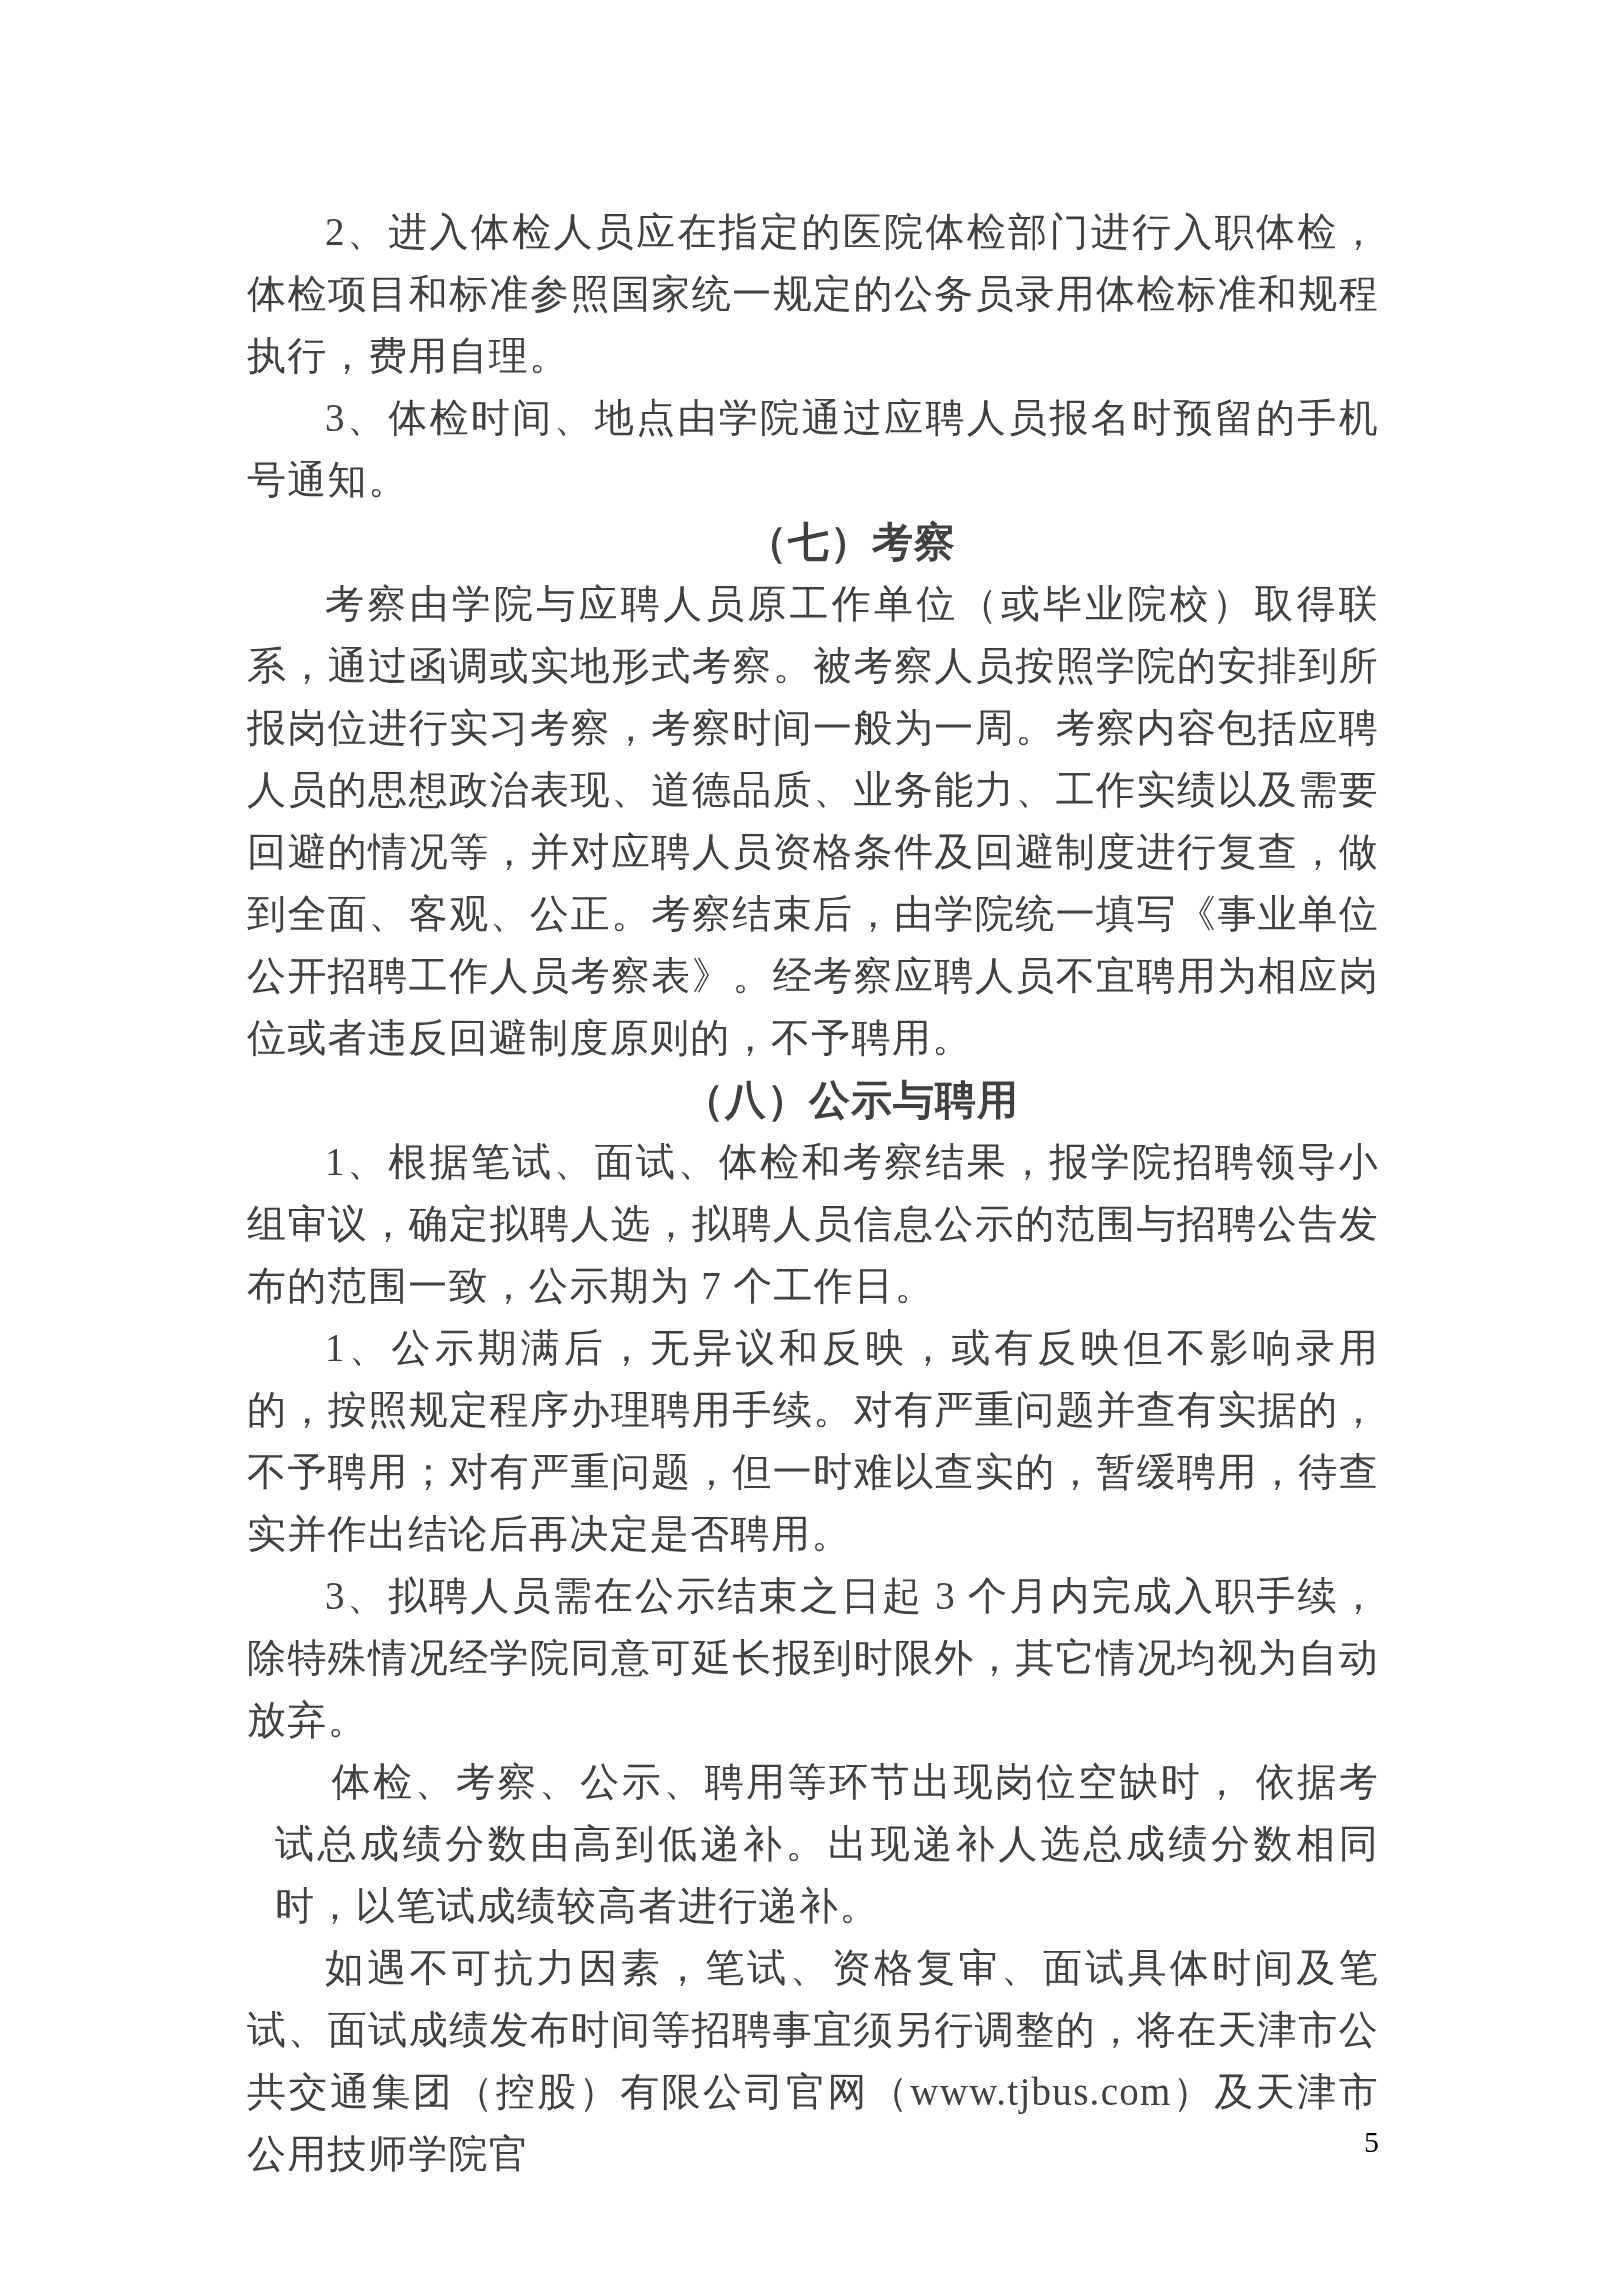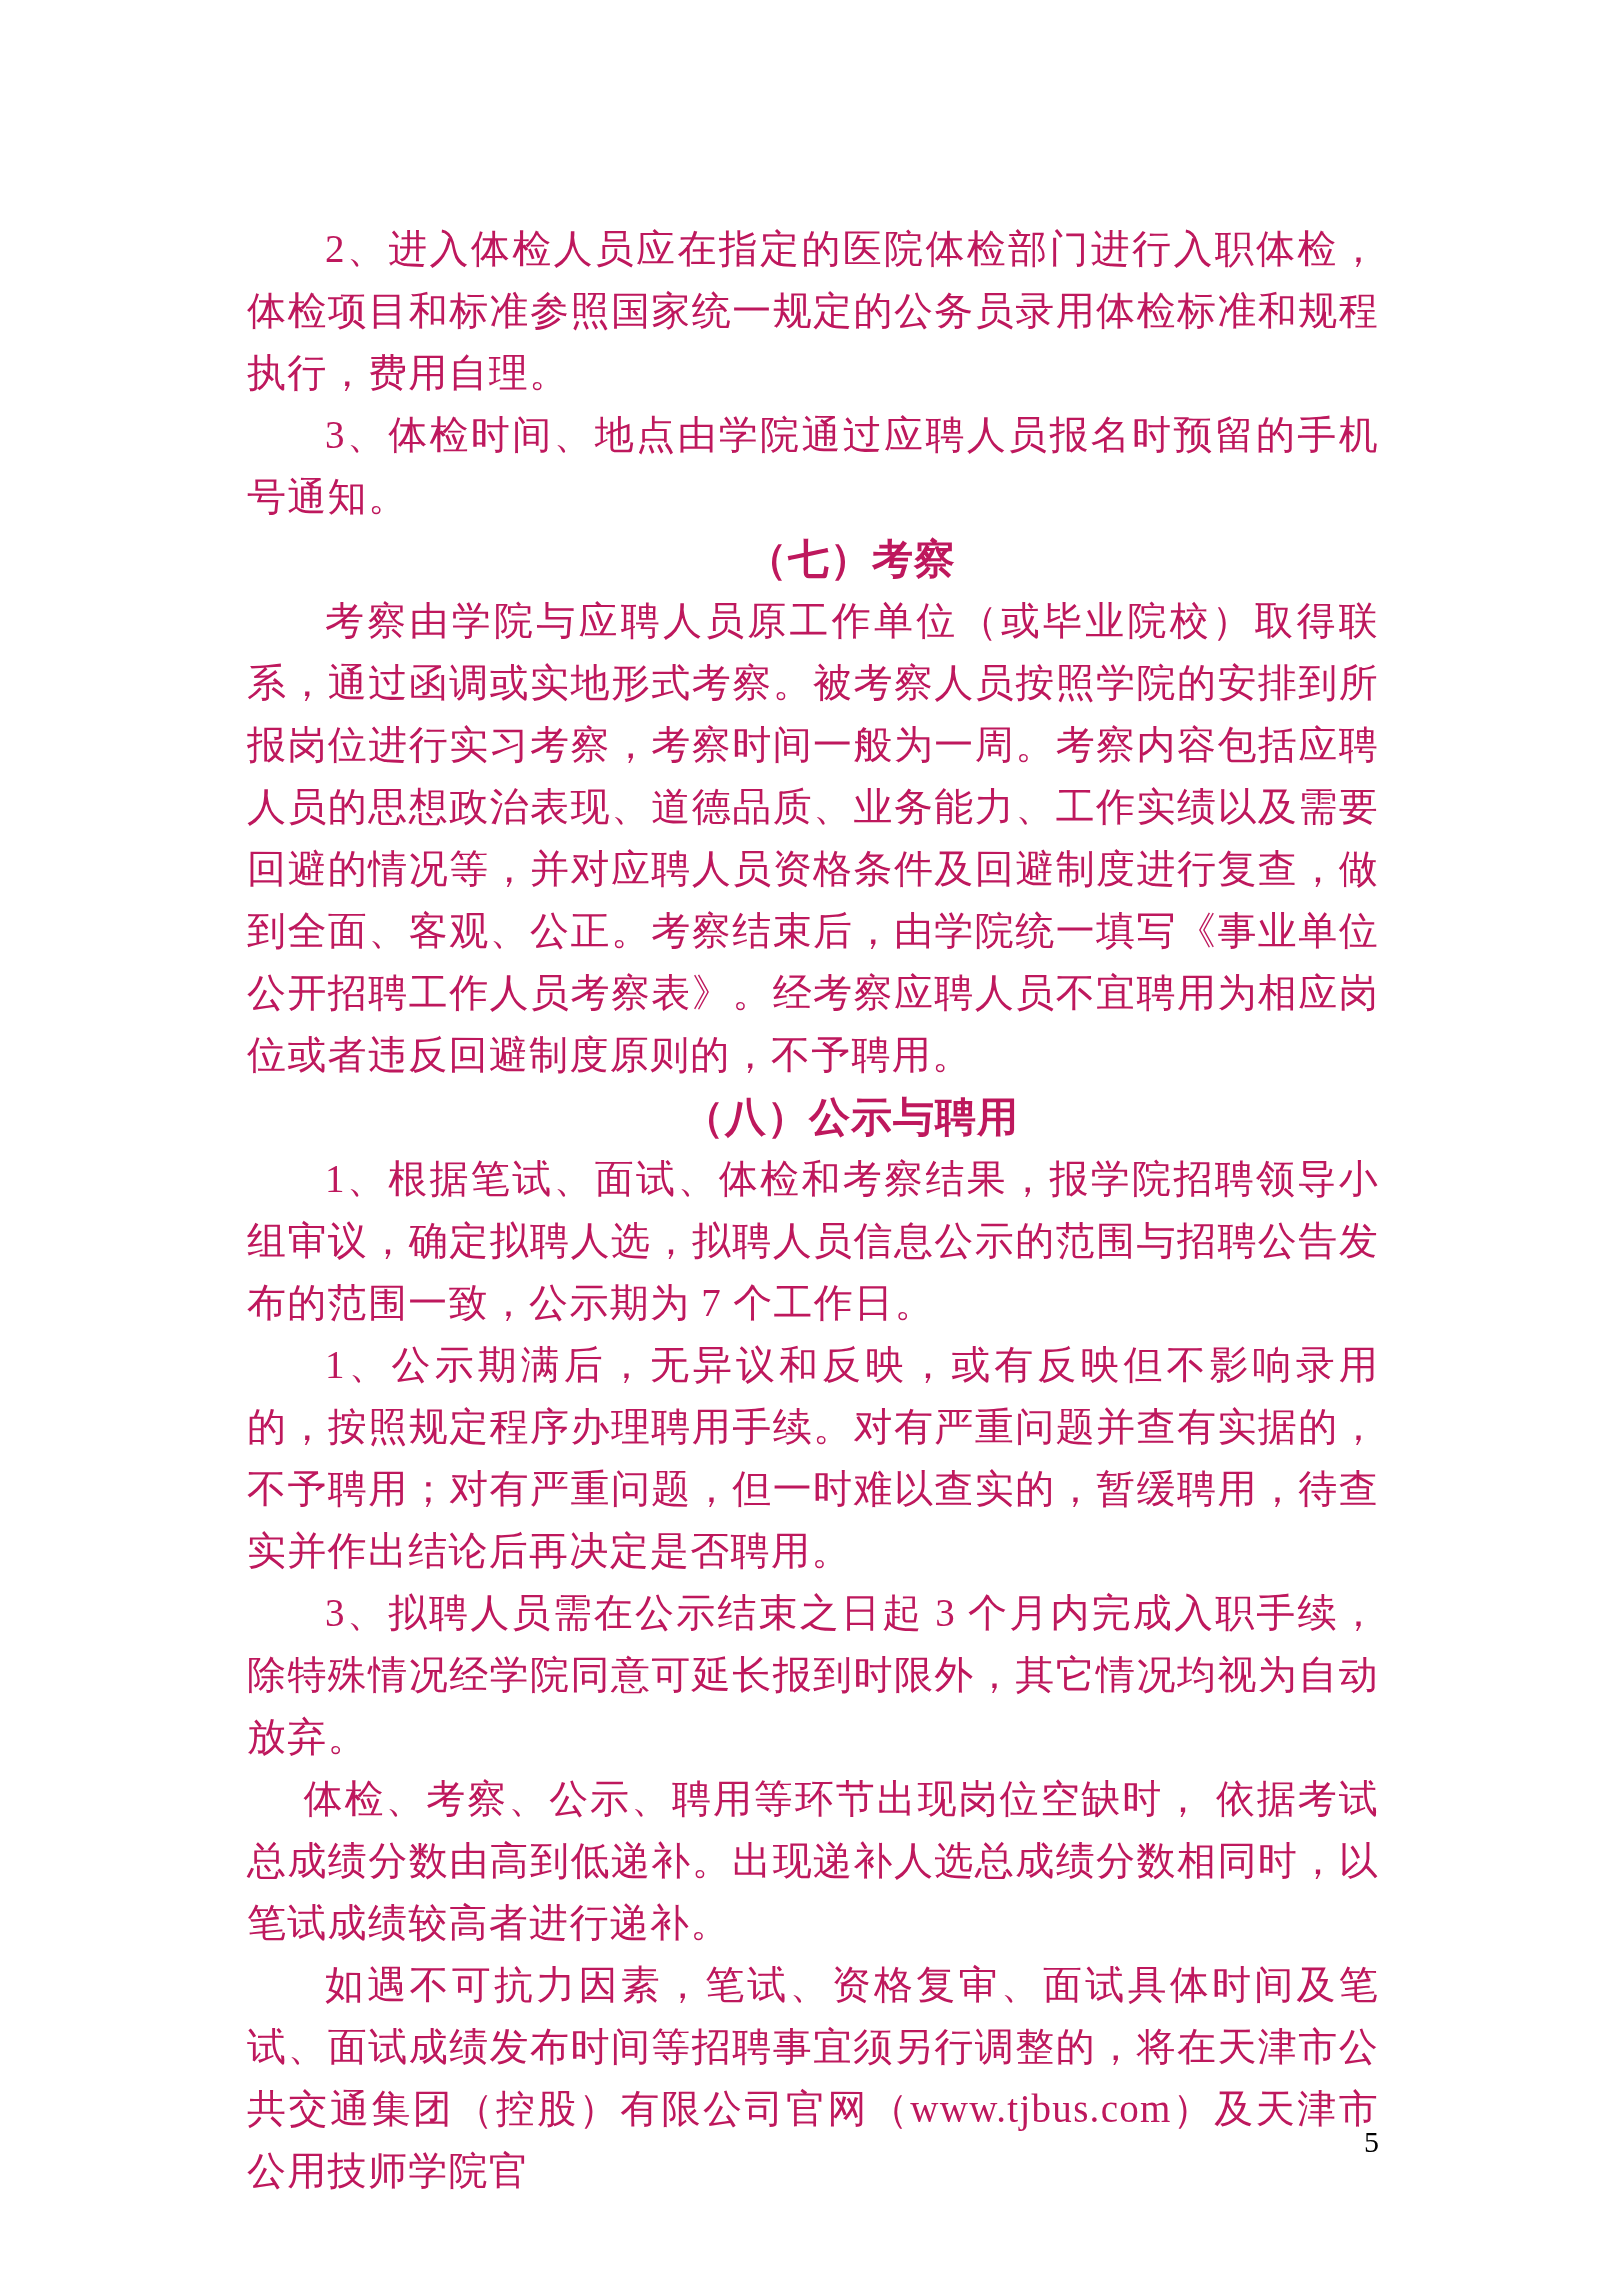--- a/index.html
+++ b/index.html
@@ -16,35 +16,36 @@
   .page {
     position: absolute;
     left: 0; top: 0;
     width: 1622px;
     height: 2294px;
     background: #ffffff;
   }
   .doc {
     position: absolute;
     left: 247px;
-    top: 218px;
+    top: 201px;
     width: 1132px;
-    color: #be185d;
+    color: #404040;
     text-align: justify;
   }
   .doc .para {
     margin: 0;
     font-family: "Liberation Serif", "DejaVu Serif", serif;
     font-size: 39px;
     line-height: 62px;
     letter-spacing: 1.3px;
     text-indent: 2em;
   }
   .doc .para.small-indent {
     text-indent: 1.45em;
+    margin-left: 28px;
   }
   .doc .heading {
     margin: 0;
     font-family: "Liberation Sans", "DejaVu Sans", sans-serif;
     font-weight: 700;
     font-size: 41px;
     line-height: 62px;
     letter-spacing: 1px;
     text-indent: 1.85em;
     text-align: center;

